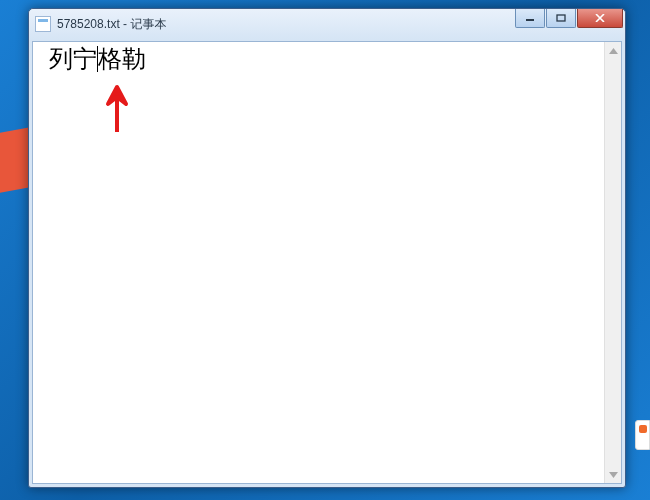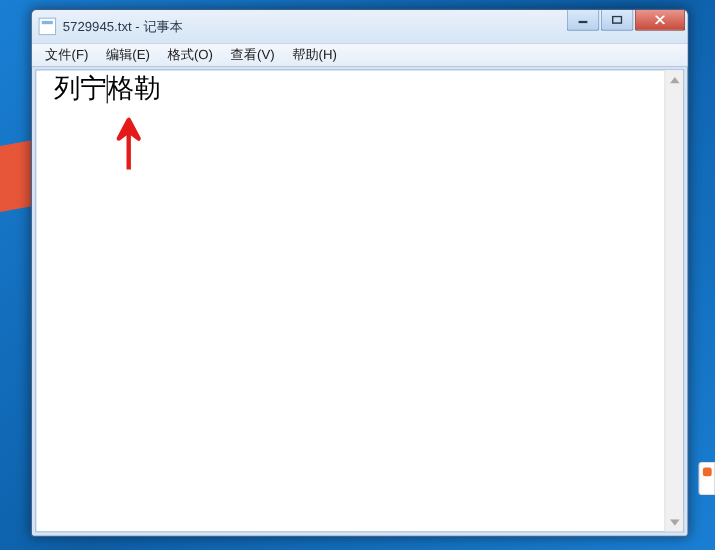--- a/index.html
+++ b/index.html
@@ -171,47 +171,40 @@
   </style>
 </head>
 <body>
 
 <div class="desktop-accent"></div>
 <div class="desktop-accent2"></div>
 
 <div class="window">
   <div class="titlebar">
     <div class="title-icon"></div>
-    <div class="title-text">5729945.txt - 记事本</div>
+    <div class="title-text">5785208.txt - 记事本</div>
     <div class="win-controls">
       <div class="win-btn">
         <svg width="10" height="8">
             <rect x="1" y="5" width="8" height="2" fill="#2a3a4a"></rect>
           </svg>
       </div>
       <div class="win-btn">
         <svg width="10" height="8">
             <rect x="1" y="1" width="8" height="6" fill="none" stroke="#2a3a4a" stroke-width="1.3"></rect>
           </svg>
       </div>
       <div class="win-btn close">
         <svg width="10" height="8">
             <path d="M1 0 L9 8 M9 0 L1 8" stroke="#fff" stroke-width="1.6"></path>
           </svg>
       </div>
     </div>
   </div>
 
-  <div class="menubar">
-    <div class="menu-item">文件(F)</div>
-    <div class="menu-item">编辑(E)</div>
-    <div class="menu-item">格式(O)</div>
-    <div class="menu-item">查看(V)</div>
-    <div class="menu-item">帮助(H)</div>
-  </div>
 
   <div class="content-wrap">
     <div class="textarea"><span>列宁</span><span class="text-caret"></span><span>格勒</span>
       <svg class="annotation-arrow" width="30" height="55">
         <path d="M15 50 L15 15 M15 5 L6 22 L15 15 L24 22 Z" fill="#e51a1a" stroke="#e51a1a" stroke-width="4" stroke-linejoin="round"></path>
       </svg>
     </div>
     <div class="scrollbar">
       <div class="scroll-btn up">
         <svg width="9" height="6">

